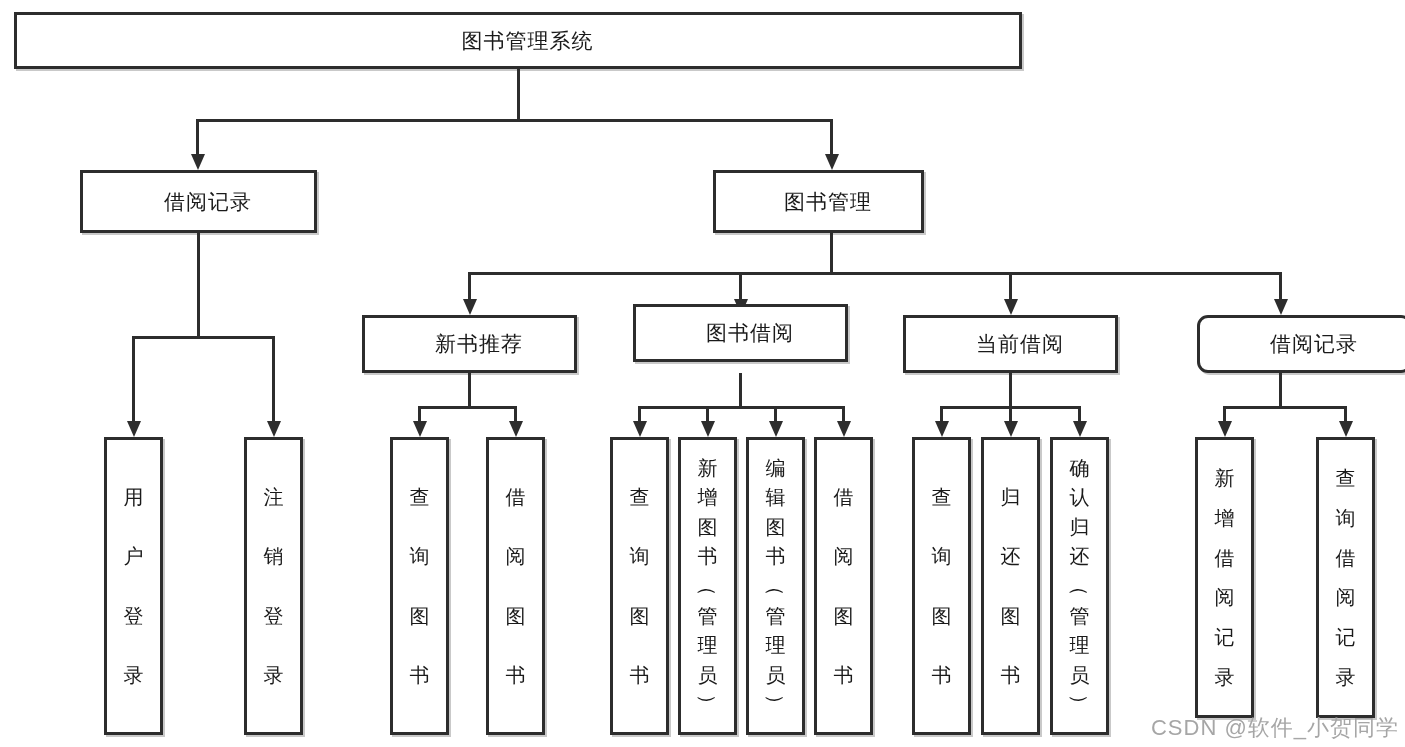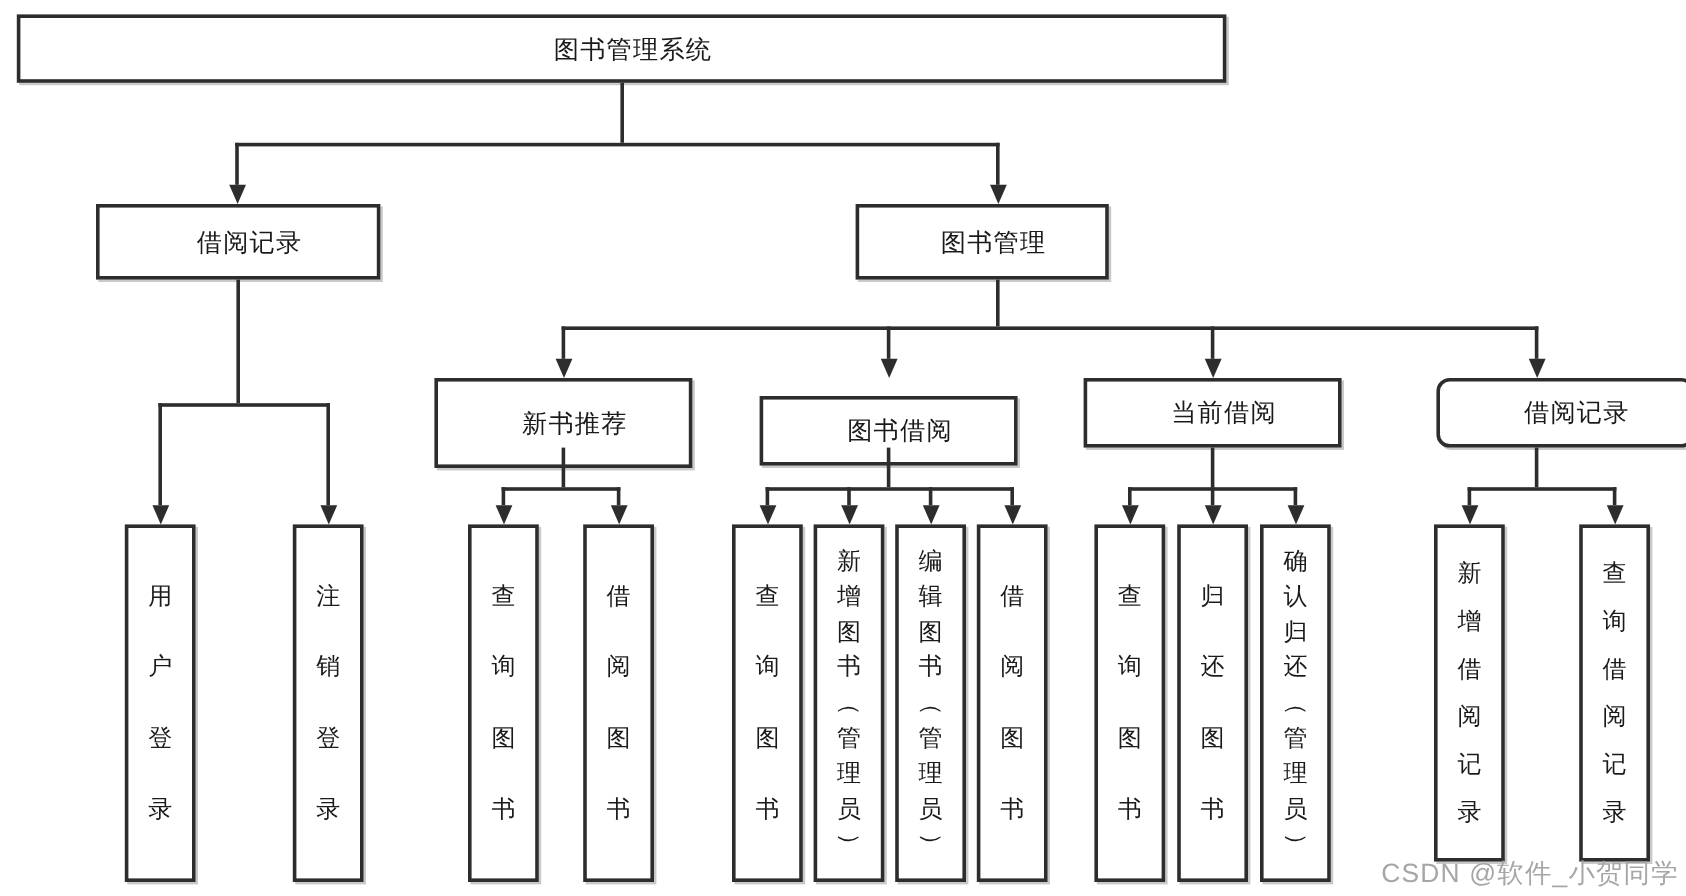--- a/index.html
+++ b/index.html
@@ -66,24 +66,24 @@
   <div class="ln" style="left:468px;top:272px;width:814px;height:3px;"></div>
   <div class="ln" style="left:468px;top:272px;width:3px;height:27px;"></div>
   <div class="ar" style="left:463px;top:299px;"></div>
   <div class="ln" style="left:739px;top:272px;width:3px;height:27px;"></div>
   <div class="ar" style="left:734px;top:299px;"></div>
   <div class="ln" style="left:1009px;top:272px;width:3px;height:27px;"></div>
   <div class="ar" style="left:1004px;top:299px;"></div>
   <div class="ln" style="left:1279px;top:272px;width:3px;height:27px;"></div>
   <div class="ar" style="left:1274px;top:299px;"></div>
 
-  <div class="box hbox" style="left:362px;top:315px;width:215px;height:75px;">
+  <div class="box hbox" style="left:362px;top:315px;width:215px;height:58px;">
     <span>新书推荐</span>
   </div>
-  <div class="box hbox" style="left:633px;top:330px;width:215px;height:58px;">
+  <div class="box hbox" style="left:633px;top:304px;width:215px;height:58px;">
     <span>图书借阅</span>
   </div>
   <div class="box hbox" style="left:903px;top:315px;width:215px;height:58px;">
     <span>当前借阅</span>
   </div>
   <div class="box hbox" style="left:1197px;top:315px;width:215px;height:58px;border-radius:11px;">
     <span>借阅记录</span>
   </div>
 
   <div class="ln" style="left:468px;top:373px;width:3px;height:33px;"></div>

